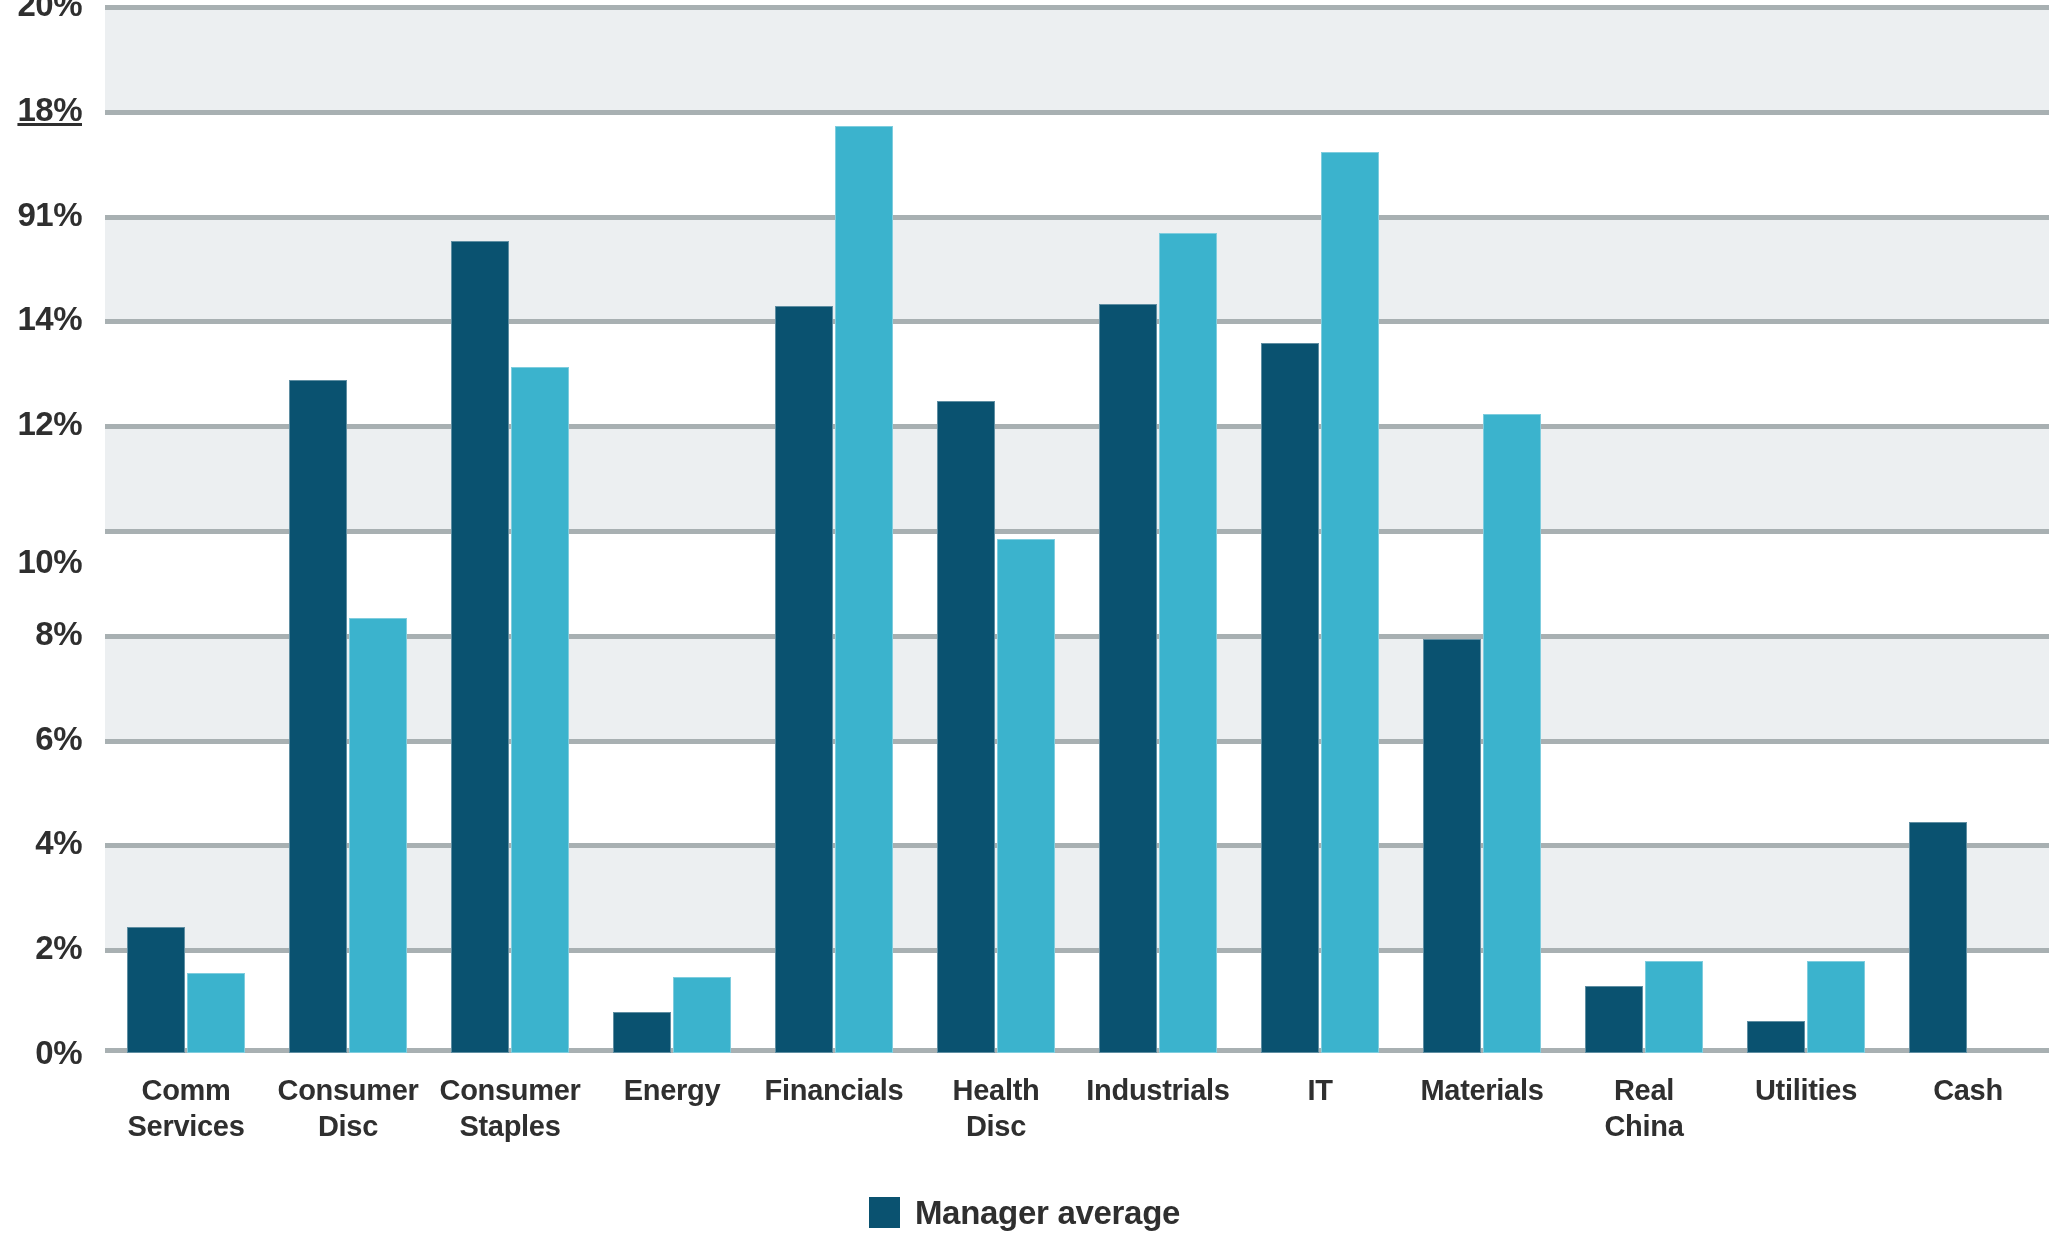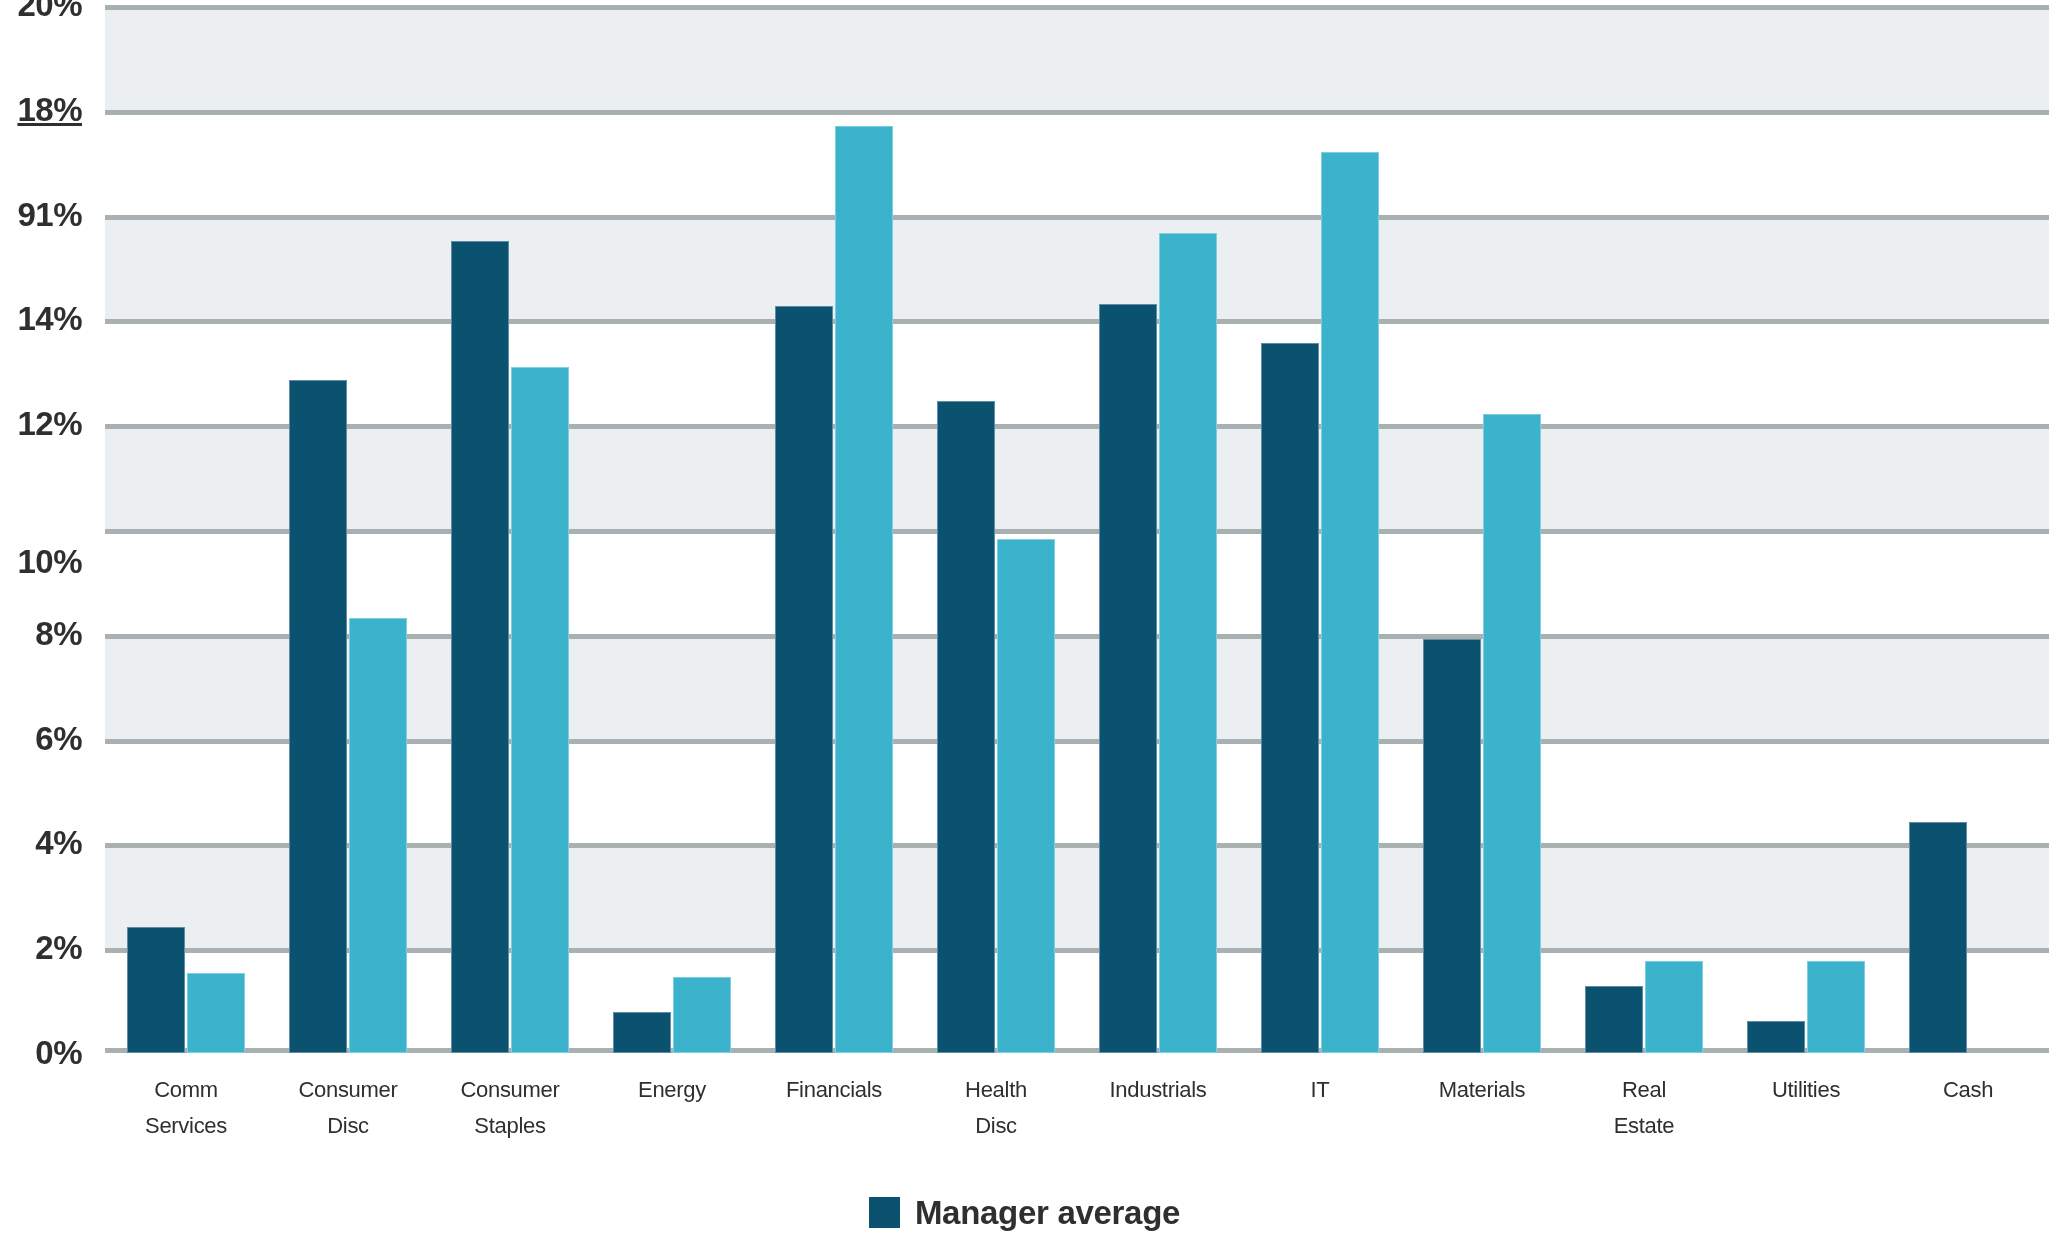--- a/index.html
+++ b/index.html
@@ -96,22 +96,22 @@
     position: absolute;
     left: 105px;
     top: 1072px;
     width: 1944px;
     height: 110px;
   }
   .x-label {
     position: absolute;
     top: 0;
     text-align: center;
-    font-size: 22px;
-    font-weight: normal;
+    font-size: 29px;
+    font-weight: bold;
     line-height: 36px;
     color: #2f2f2f;
     white-space: pre-line;
     letter-spacing: -0.3px;
   }
 
   
   #legend {
     position: absolute;
     left: 0;
@@ -236,21 +236,21 @@
       <div class="x-label" style="left: 310px; width: 190px;">Consumer
 Staples</div>
       <div class="x-label" style="left: 472px; width: 190px;">Energy</div>
       <div class="x-label" style="left: 634px; width: 190px;">Financials</div>
       <div class="x-label" style="left: 796px; width: 190px;">Health
 Disc</div>
       <div class="x-label" style="left: 958px; width: 190px;">Industrials</div>
       <div class="x-label" style="left: 1120px; width: 190px;">IT</div>
       <div class="x-label" style="left: 1282px; width: 190px;">Materials</div>
       <div class="x-label" style="left: 1444px; width: 190px;">Real
-Estate</div>
+China</div>
       <div class="x-label" style="left: 1606px; width: 190px;">Utilities</div>
       <div class="x-label" style="left: 1768px; width: 190px;">Cash</div>
     </div>
 
   <div id="legend">
       <div class="legend-item">
         <span class="legend-swatch" style="background: rgb(10, 82, 112);"></span>
         <span class="legend-label">Manager average</span>
       </div>
     </div>

